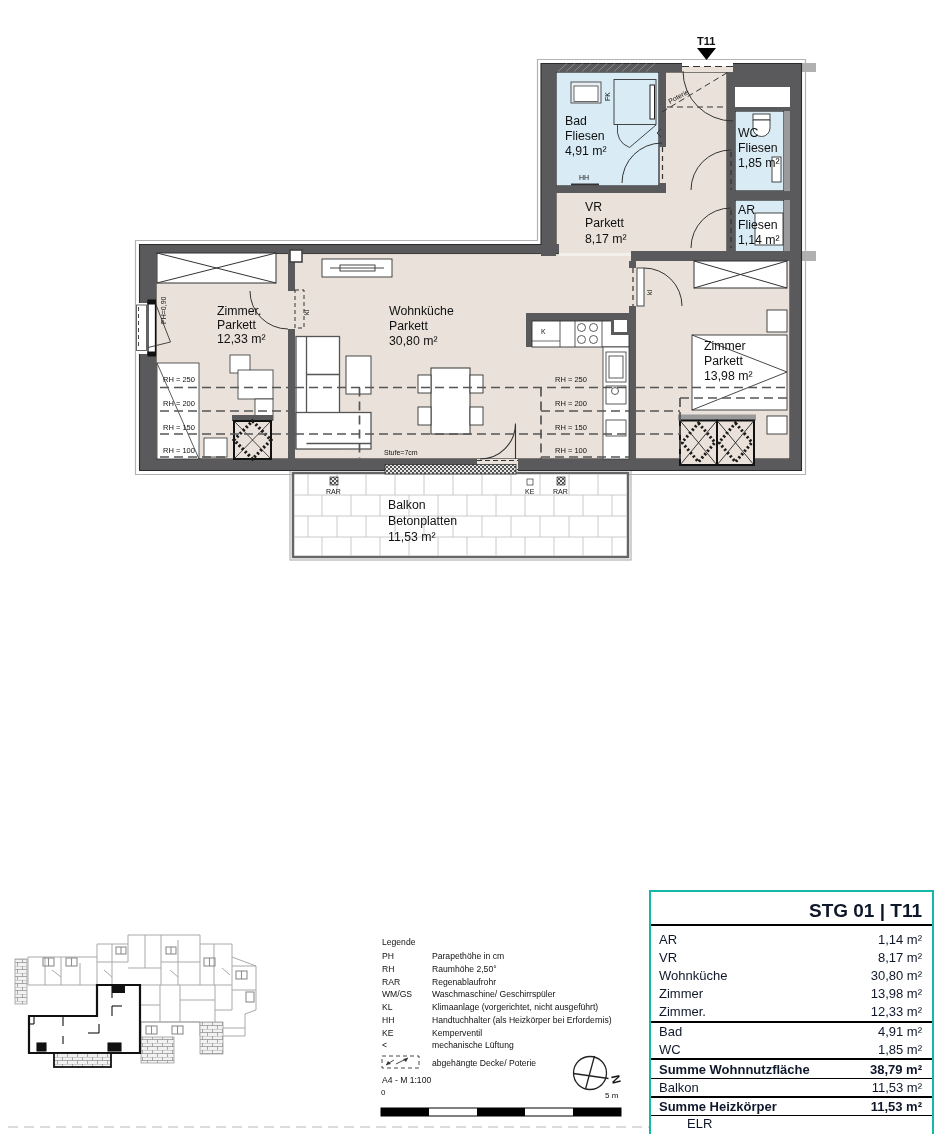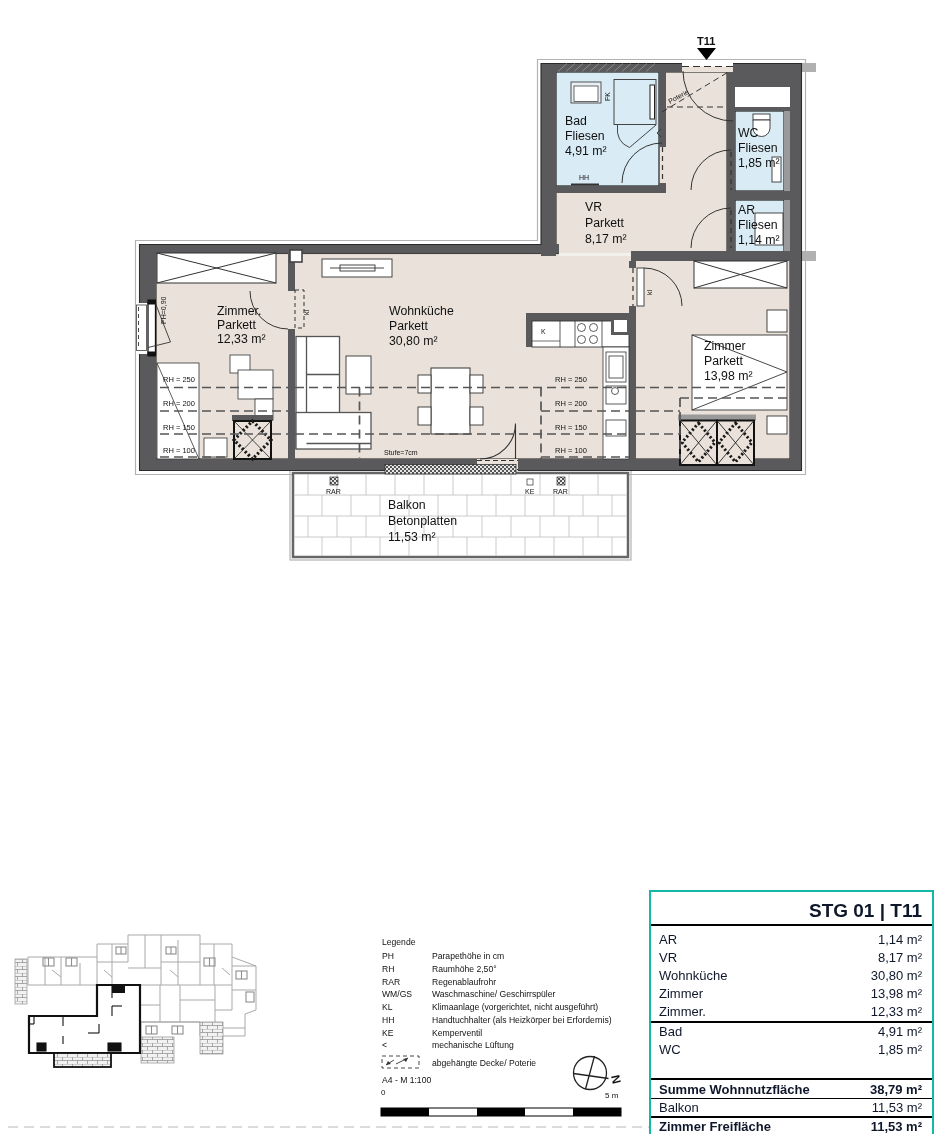--- a/index.html
+++ b/index.html
@@ -613,29 +613,29 @@
       <span>12,33 m²</span>
     </div>
   <div class="r t2" style="height:17.5px;">
       <span>Bad</span>
       <span>4,91 m²</span>
     </div>
   <div class="r" style="height:17.5px;">
       <span>WC</span>
       <span>1,85 m²</span>
     </div>
-  <div class="r t2 b" style="height:18.5px;margin-top:20px;">
+  <div class="r t2 b" style="height:18.5px;">
       <span>Summe Wohnnutzfläche</span>
       <span>38,79 m²</span>
     </div>
   <div class="r t1" style="height:16.5px;">
       <span>Balkon</span>
       <span>11,53 m²</span>
     </div>
   <div class="r t2 b" style="height:17.5px;">
-      <span>Zimmer Freifläche</span>
+      <span>Summe Heizkörper</span>
       <span>11,53 m²</span>
     </div>
   <div class="r t1" style="height:22px;align-items:flex-start;padding-left:36px;">
       <span style="line-height:15px;">ELR</span>
       <span style="line-height:15px;margin-top:28px;">2,86 m²</span>
     </div>
 </div>
 
 </body></html>

